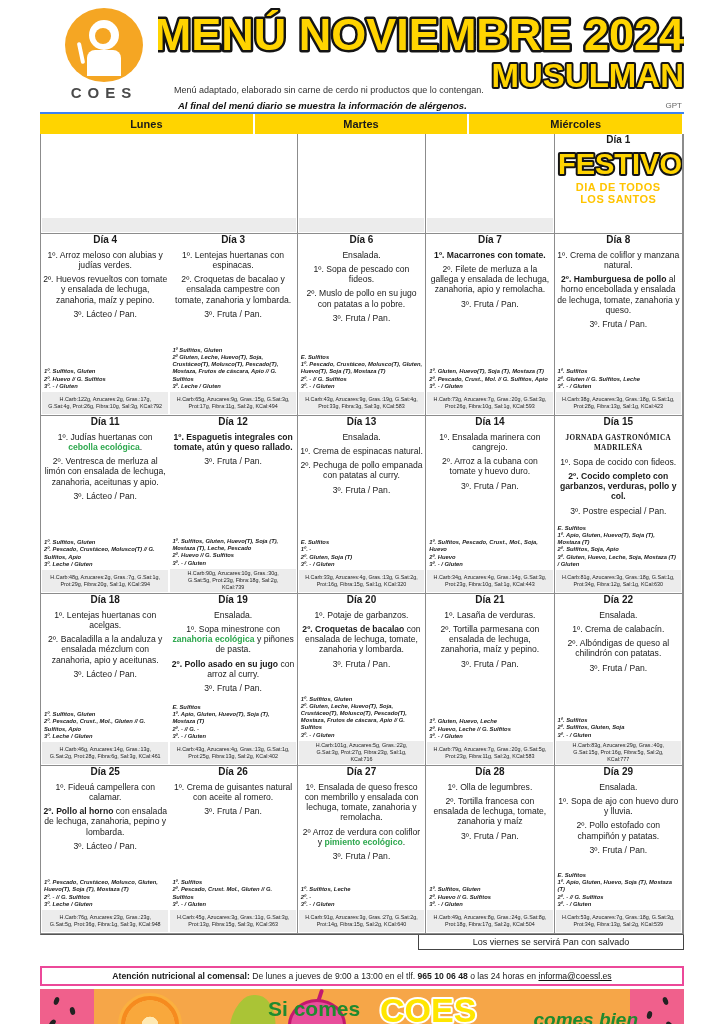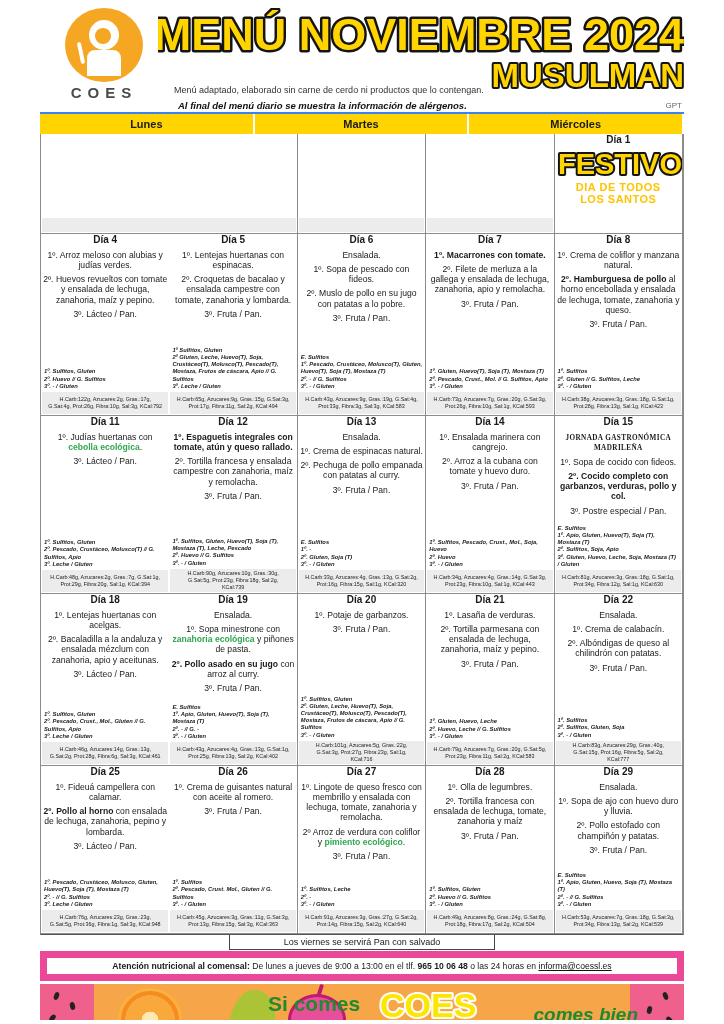--- a/index.html
+++ b/index.html
@@ -39,23 +39,23 @@
   .nutrition{background:#ececec;margin:0 1px 1px;min-height:20px;display:flex;align-items:center;justify-content:center;font-size:5.4px;line-height:1.3;text-align:center;color:#222;padding:1px 6px;}
   .empty-nutrition{background:#ececec;margin:0 1px 1px;min-height:14px;margin-top:auto;}
   .s-b{font-weight:bold;}
   .s-eco{color:#2fa84f;font-weight:bold;}
   .s-caps{font-weight:bold;font-size:7.2px;letter-spacing:.4px;font-family:Liberation Serif, serif;}
   .s-link{text-decoration:underline;color:#111;}
   
   .festivo-line{font-weight:bold;font-size:11px;letter-spacing:.5px;text-align:center;color:#FFC400;margin-top:0;}
   .festivo-svg{display:block;margin:2px auto 0;}
   
-  .friday-note-row{display:flex;justify-content:center;}
+  .friday-note-row{display:flex;justify-content:flex-end;}
   .friday-note{width:256px;border:1px solid #444;border-top:none;font-size:9px;text-align:center;padding:2px 4px;background:#fff;}
-  .attention{border:7px solid #ec4899;font-size:8.6px;text-align:center;padding:3px 2px;margin-top:1px;}
+  .attention{border:2px solid #ec4899;font-size:8.6px;text-align:center;padding:3px 2px;margin-top:16px;}
   
   .banner{position:relative;height:36px;margin-top:3px;overflow:hidden;
     background:linear-gradient(90deg,#f0608c 0,#f0608c 54px,#f6a648 54px,#f6a648 590px,#f0608c 590px);}
   .seed{position:absolute;width:5px;height:8px;background:#222;border-radius:50%;}
   .fruit-orange{position:absolute;left:78px;top:4px;width:58px;height:58px;border-radius:50%;
     background:radial-gradient(circle at 50% 50%, #ffe9b3 0 20%, #f9a83c 21% 60%, #f68b1f 61%);
     border:3px solid #fbb040;}
   .fruit-pear{position:absolute;left:190px;top:6px;width:46px;height:60px;background:#aac436;border-radius:46% 46% 50% 50%/60% 60% 40% 40%;transform:rotate(8deg);}
   .fruit-apple{position:absolute;left:248px;top:10px;width:52px;height:46px;background:#e84f9b;border-radius:50% 50% 46% 46%;border:3px solid #c2186f;}
   .apple-stem{position:absolute;left:278px;top:0;width:4px;height:14px;background:#c2186f;transform:rotate(18deg);border-radius:2px;}
@@ -125,21 +125,21 @@
           <div class="mi"><span>3º. Lácteo / Pan.</span></div>
         </div>
         <div class="allergens">
           <div>1º. Sulfitos, Gluten</div>
           <div>2º. Huevo // G. Sulfitos</div>
           <div>3º. - / Gluten</div>
         </div>
         <div class="nutrition">H.Carb:122g, Azucares:2g, Gras.:17g, G.Sat:4g, Prot:26g, Fibra:10g, Sal:3g, KCal:792</div>
       </div>
       <div class="cell">
-        <div class="day-title">Día 5</div>
+        <div class="day-title">Día 3</div>
         <div class="menu">
           <div class="mi"><span>1º. Lentejas huertanas con espinacas.</span></div>
           <div class="mi"><span>2º. Croquetas de bacalao y ensalada campestre con tomate, zanahoria y lombarda.</span></div>
           <div class="mi"><span>3º. Fruta / Pan.</span></div>
         </div>
         <div class="allergens">
           <div>1º Sulfitos, Gluten</div>
           <div>2º Gluten, Leche, Huevo(T), Soja, Crustáceo(T), Molusco(T), Pescado(T), Mostaza, Frutos de cáscara, Apio // G. Sulfitos</div>
           <div>3º. Leche / Gluten</div>
         </div>
@@ -186,34 +186,34 @@
           <div>1º. Sulfitos</div>
           <div>2º. Gluten // G. Sulfitos, Leche</div>
           <div>3º. - / Gluten</div>
         </div>
         <div class="nutrition">H.Carb:38g, Azucares:3g, Gras.:18g, G.Sat:1g, Prot:28g, Fibra:13g, Sal:1g, KCal:423</div>
       </div>
       <div class="cell">
         <div class="day-title">Día 11</div>
         <div class="menu">
           <div class="mi"><span>1º. Judías huertanas con </span><span class="s-eco">cebolla ecológica</span><span>.</span></div>
+          <div class="mi"><span>2º. Ventresca de merluza al limón con ensalada de lechuga, zanahoria, aceitunas y apio.</span></div>
           <div class="mi"><span>3º. Lácteo / Pan.</span></div>
         </div>
         <div class="allergens">
           <div>1º. Sulfitos, Gluten</div>
           <div>2º. Pescado, Crustáceo, Molusco(T) // G. Sulfitos, Apio</div>
           <div>3º. Leche / Gluten</div>
         </div>
         <div class="nutrition">H.Carb:48g, Azucares:2g, Gras.:7g, G.Sat:1g, Prot:29g, Fibra:20g, Sal:1g, KCal:394</div>
       </div>
       <div class="cell">
         <div class="day-title">Día 12</div>
         <div class="menu">
           <div class="mi"><span class="s-b">1º. Espaguetis integrales con tomate, atún y queso rallado.</span></div>
-          <div class="mi"><span>2º. Tortilla francesa y ensalada campestre con zanahoria, maíz y remolacha.</span></div>
           <div class="mi"><span>3º. Fruta / Pan.</span></div>
         </div>
         <div class="allergens">
           <div>1º. Sulfitos, Gluten, Huevo(T), Soja (T), Mostaza (T), Leche, Pescado</div>
           <div>2º. Huevo // G. Sulfitos</div>
           <div>3º. - / Gluten</div>
         </div>
         <div class="nutrition">H.Carb:90g, Azucares:10g, Gras.:30g, G.Sat:5g, Prot:23g, Fibra:18g, Sal:2g, KCal:739</div>
       </div>
       <div class="cell">
@@ -289,20 +289,21 @@
           <div>1º. Apio, Gluten, Huevo(T), Soja (T), Mostaza (T)</div>
           <div>2º. - // G. -</div>
           <div>3º. - / Gluten</div>
         </div>
         <div class="nutrition">H.Carb:43g, Azucares:4g, Gras.:13g, G.Sat:1g, Prot:25g, Fibra:13g, Sal:2g, KCal:402</div>
       </div>
       <div class="cell">
         <div class="day-title">Día 20</div>
         <div class="menu">
           <div class="mi"><span>1º. Potaje de garbanzos.</span></div>
+          <div class="mi"><span class="s-b">2º. Croquetas de bacalao</span><span> con ensalada de lechuga, tomate, zanahoria y lombarda.</span></div>
           <div class="mi"><span>3º. Fruta / Pan.</span></div>
         </div>
         <div class="allergens">
           <div>1º. Sulfitos, Gluten</div>
           <div>2º. Gluten, Leche, Huevo(T), Soja, Crustáceo(T), Molusco(T), Pescado(T), Mostaza, Frutos de cáscara, Apio // G. Sulfitos</div>
           <div>3º. - / Gluten</div>
         </div>
         <div class="nutrition">H.Carb:101g, Azucares:5g, Gras.:22g, G.Sat:3g, Prot:27g, Fibra:23g, Sal:1g, KCal:716</div>
       </div>
       <div class="cell">
@@ -357,21 +358,21 @@
         <div class="allergens">
           <div>1º. Sulfitos</div>
           <div>2º. Pescado, Crust. Mol., Gluten // G. Sulfitos</div>
           <div>3º. - / Gluten</div>
         </div>
         <div class="nutrition">H.Carb:45g, Azucares:3g, Gras.:11g, G.Sat:3g, Prot:13g, Fibra:15g, Sal:3g, KCal:363</div>
       </div>
       <div class="cell">
         <div class="day-title">Día 27</div>
         <div class="menu">
-          <div class="mi"><span>1º. Lingote de queso fresco con membrillo y ensalada con lechuga, tomate, zanahoria y remolacha.</span></div>
+          <div class="mi"><span>1º. Ensalada de queso fresco con membrillo y ensalada con lechuga, tomate, zanahoria y remolacha.</span></div>
           <div class="mi"><span>2º Arroz de verdura con coliflor y </span><span class="s-eco">pimiento ecológico</span><span>.</span></div>
           <div class="mi"><span>3º. Fruta / Pan.</span></div>
         </div>
         <div class="allergens">
           <div>1º. Sulfitos, Leche</div>
           <div>2º. -</div>
           <div>3º. - / Gluten</div>
         </div>
         <div class="nutrition">H.Carb:91g, Azucares:3g, Gras.:27g, G.Sat:2g, Prot:14g, Fibra:15g, Sal:2g, KCal:640</div>
       </div>

